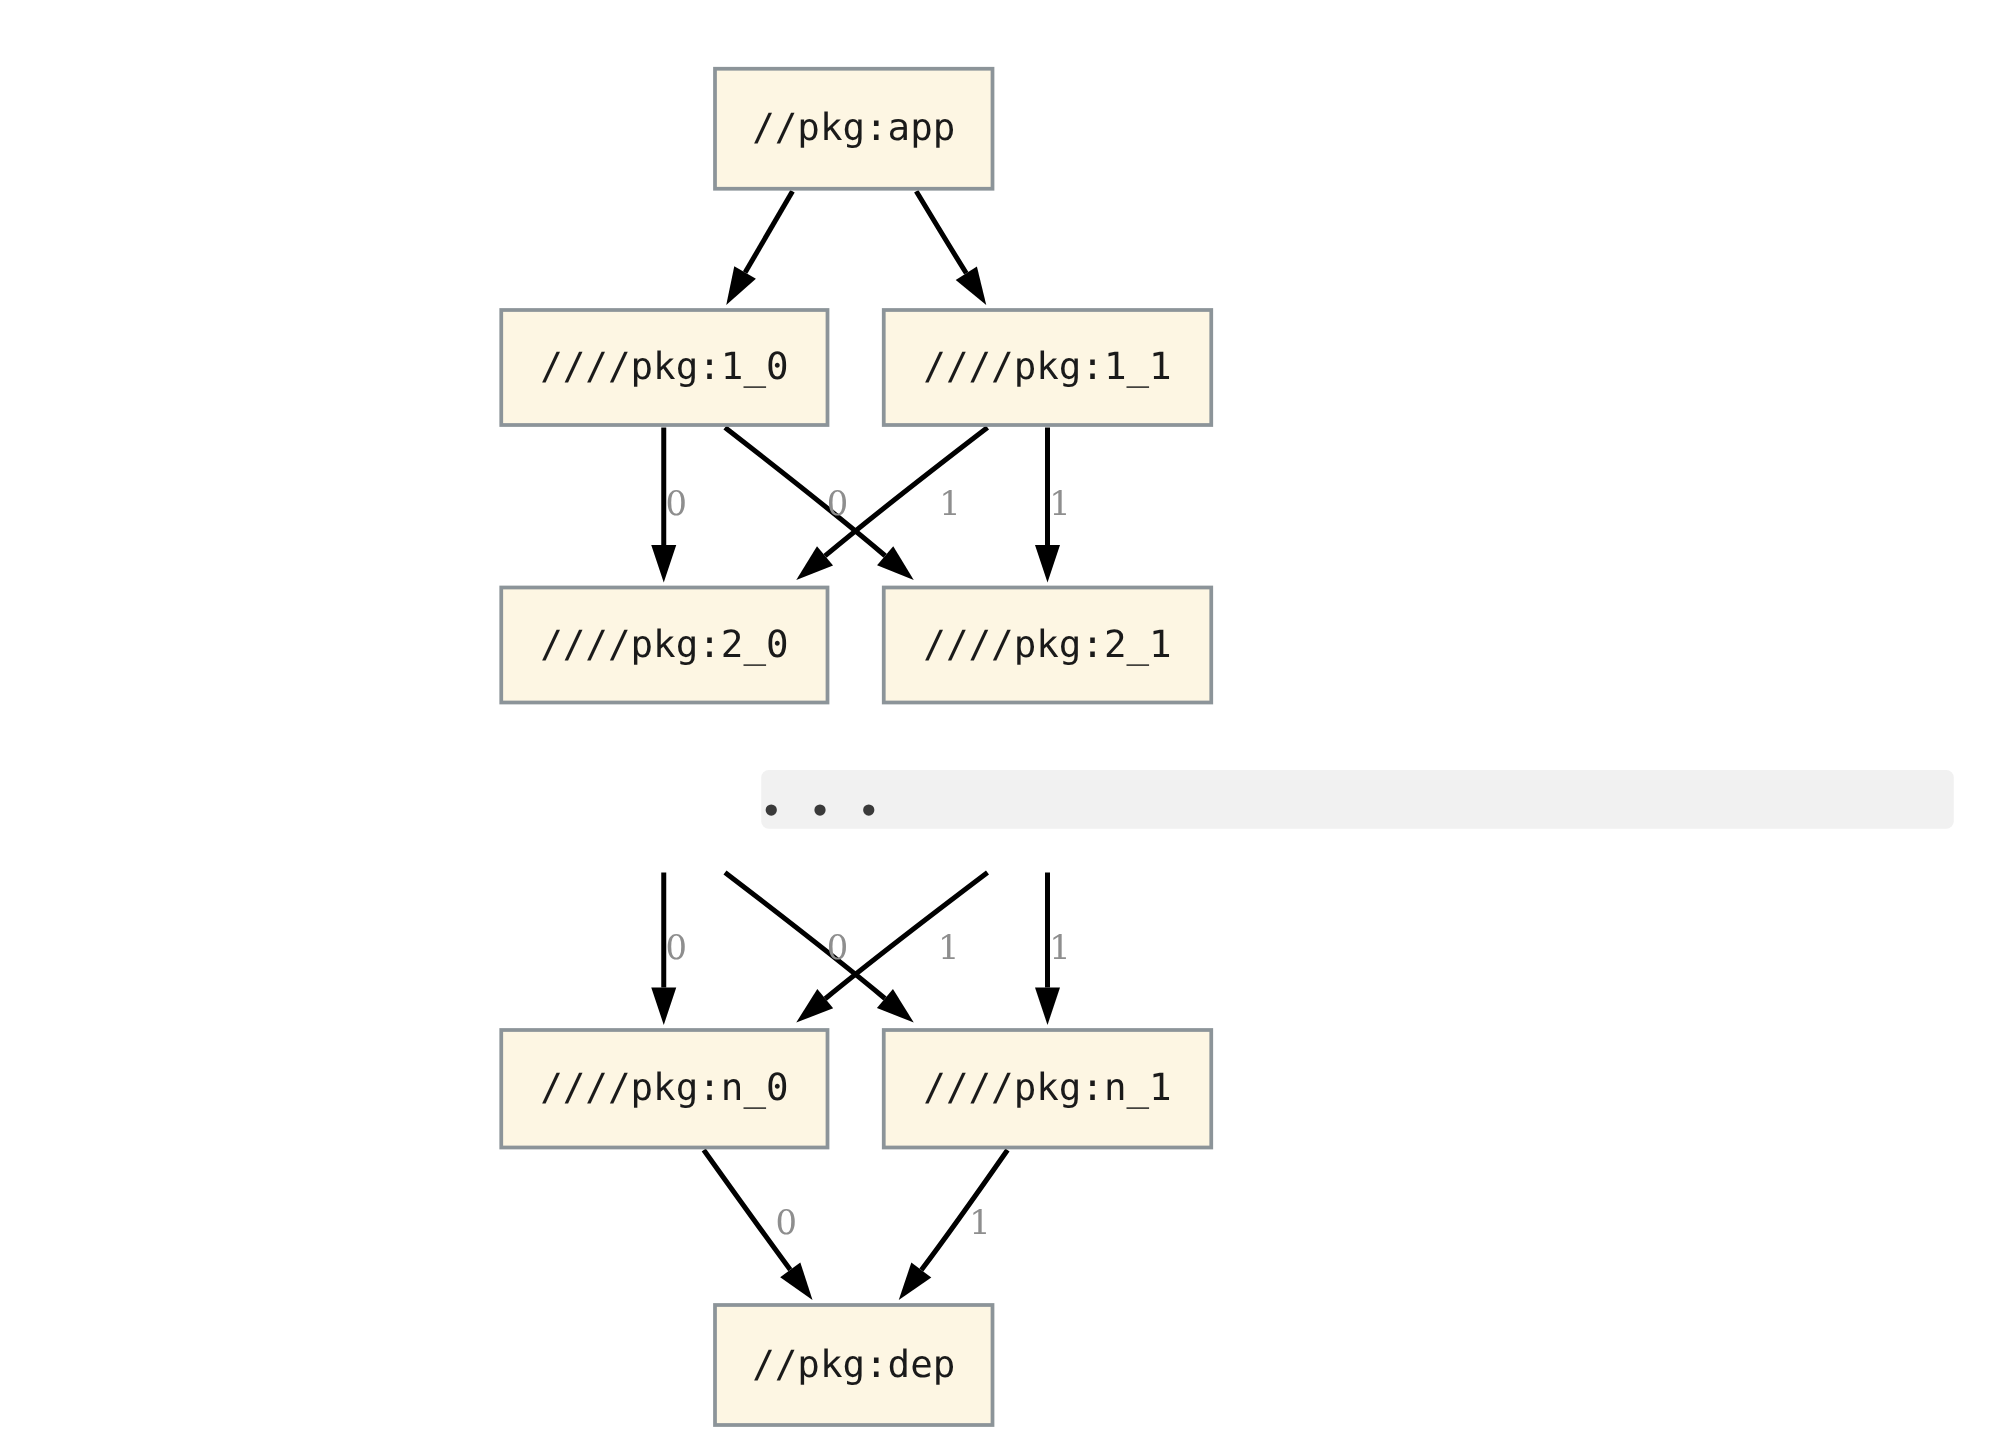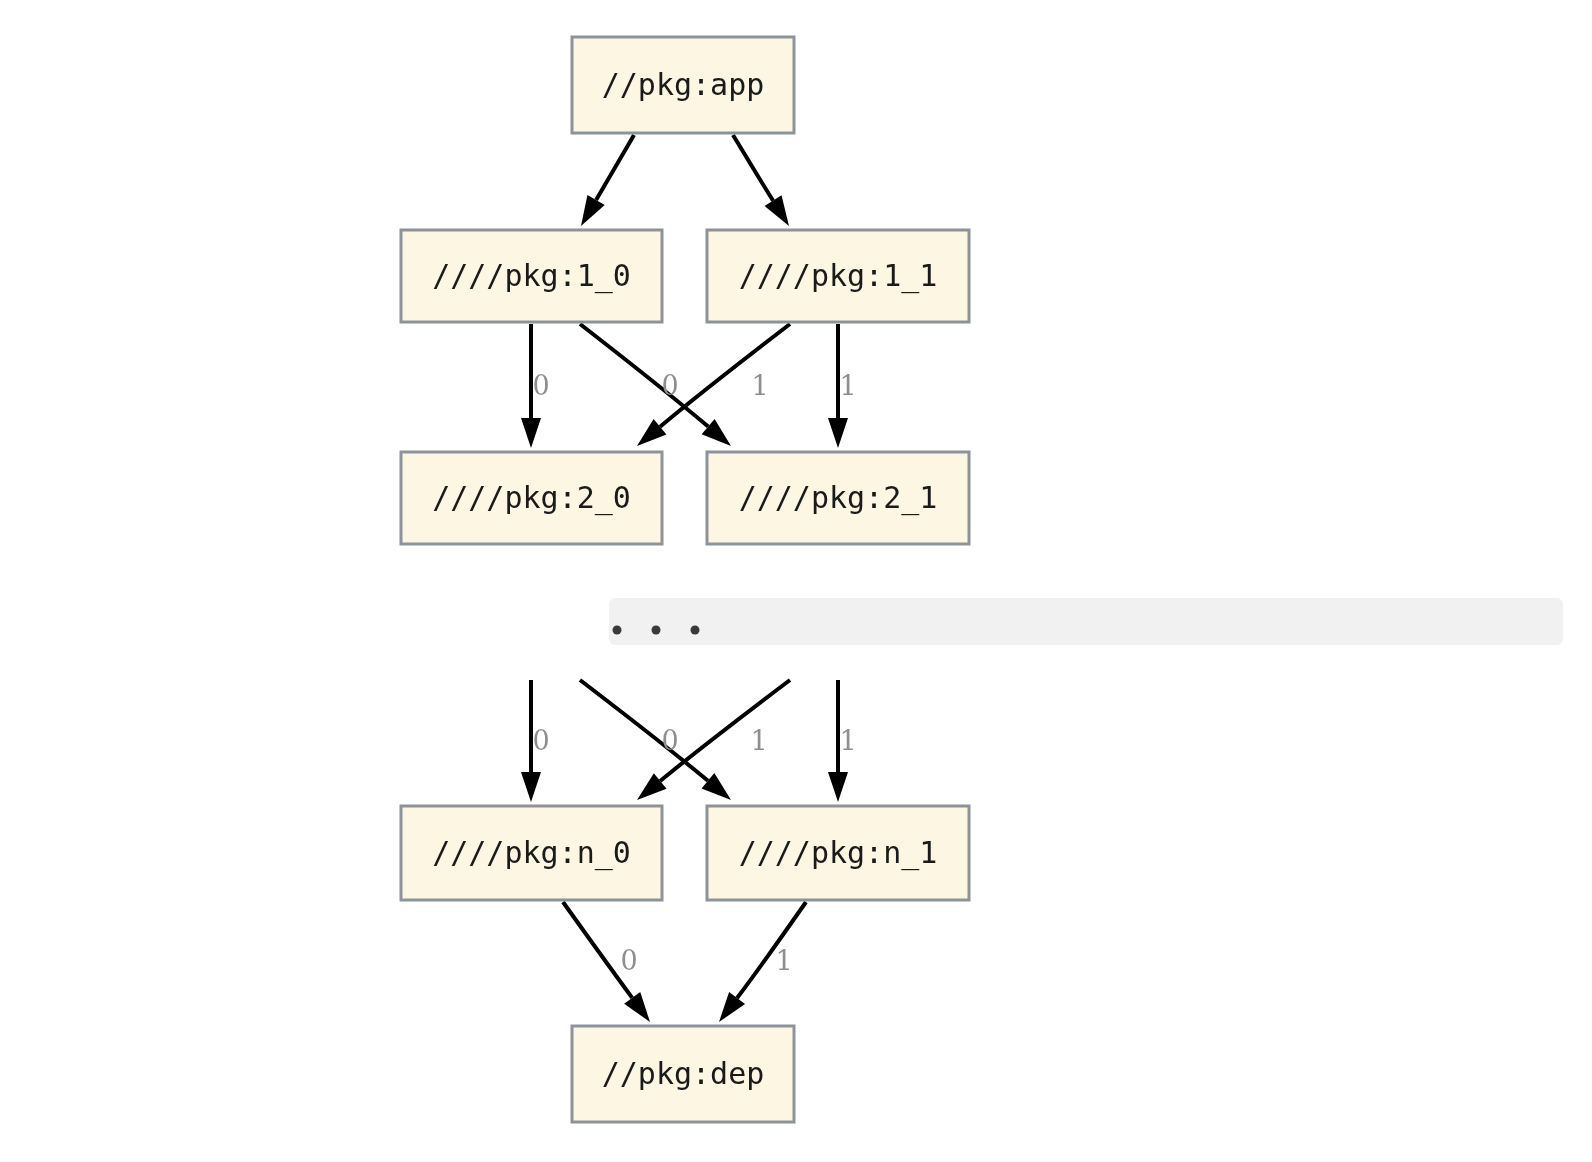--- a/index.html
+++ b/index.html
@@ -10,21 +10,21 @@
   body {
     width: 1592px;
     height: 1162px;
     position: relative;
     overflow: hidden;
     font-family: "DejaVu Sans Mono", monospace;
   }
   #diagram-root {
     position: absolute;
     left: 0;
-    top: 0;
+    top: 18px;
     width: 1592px;
     height: 956px;
   }
   svg.graph-canvas {
     display: block;
     width: 1592px;
     height: 1162px;
   }
   .node-box {
     fill: #fdf6e3;

